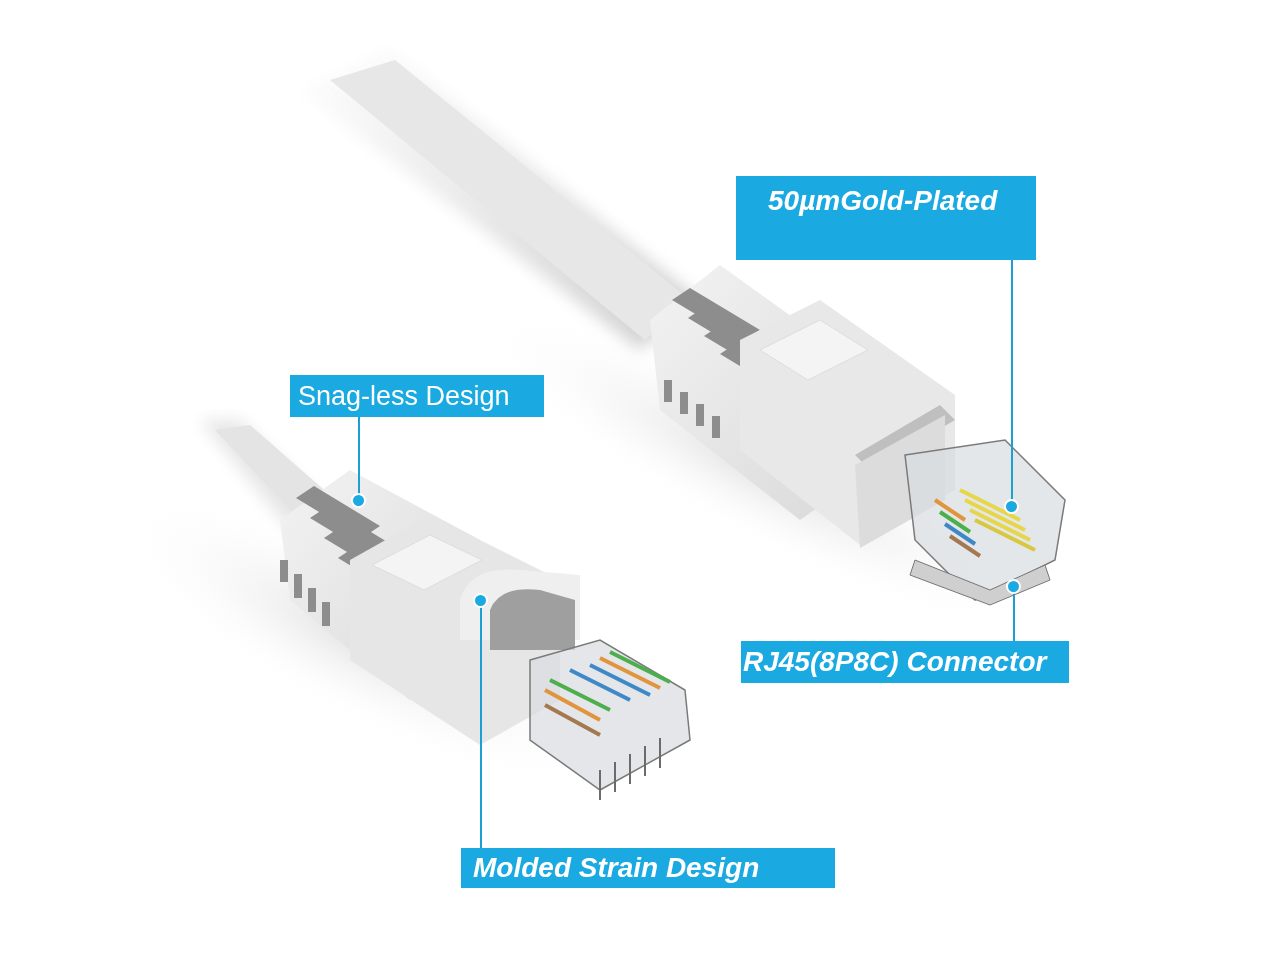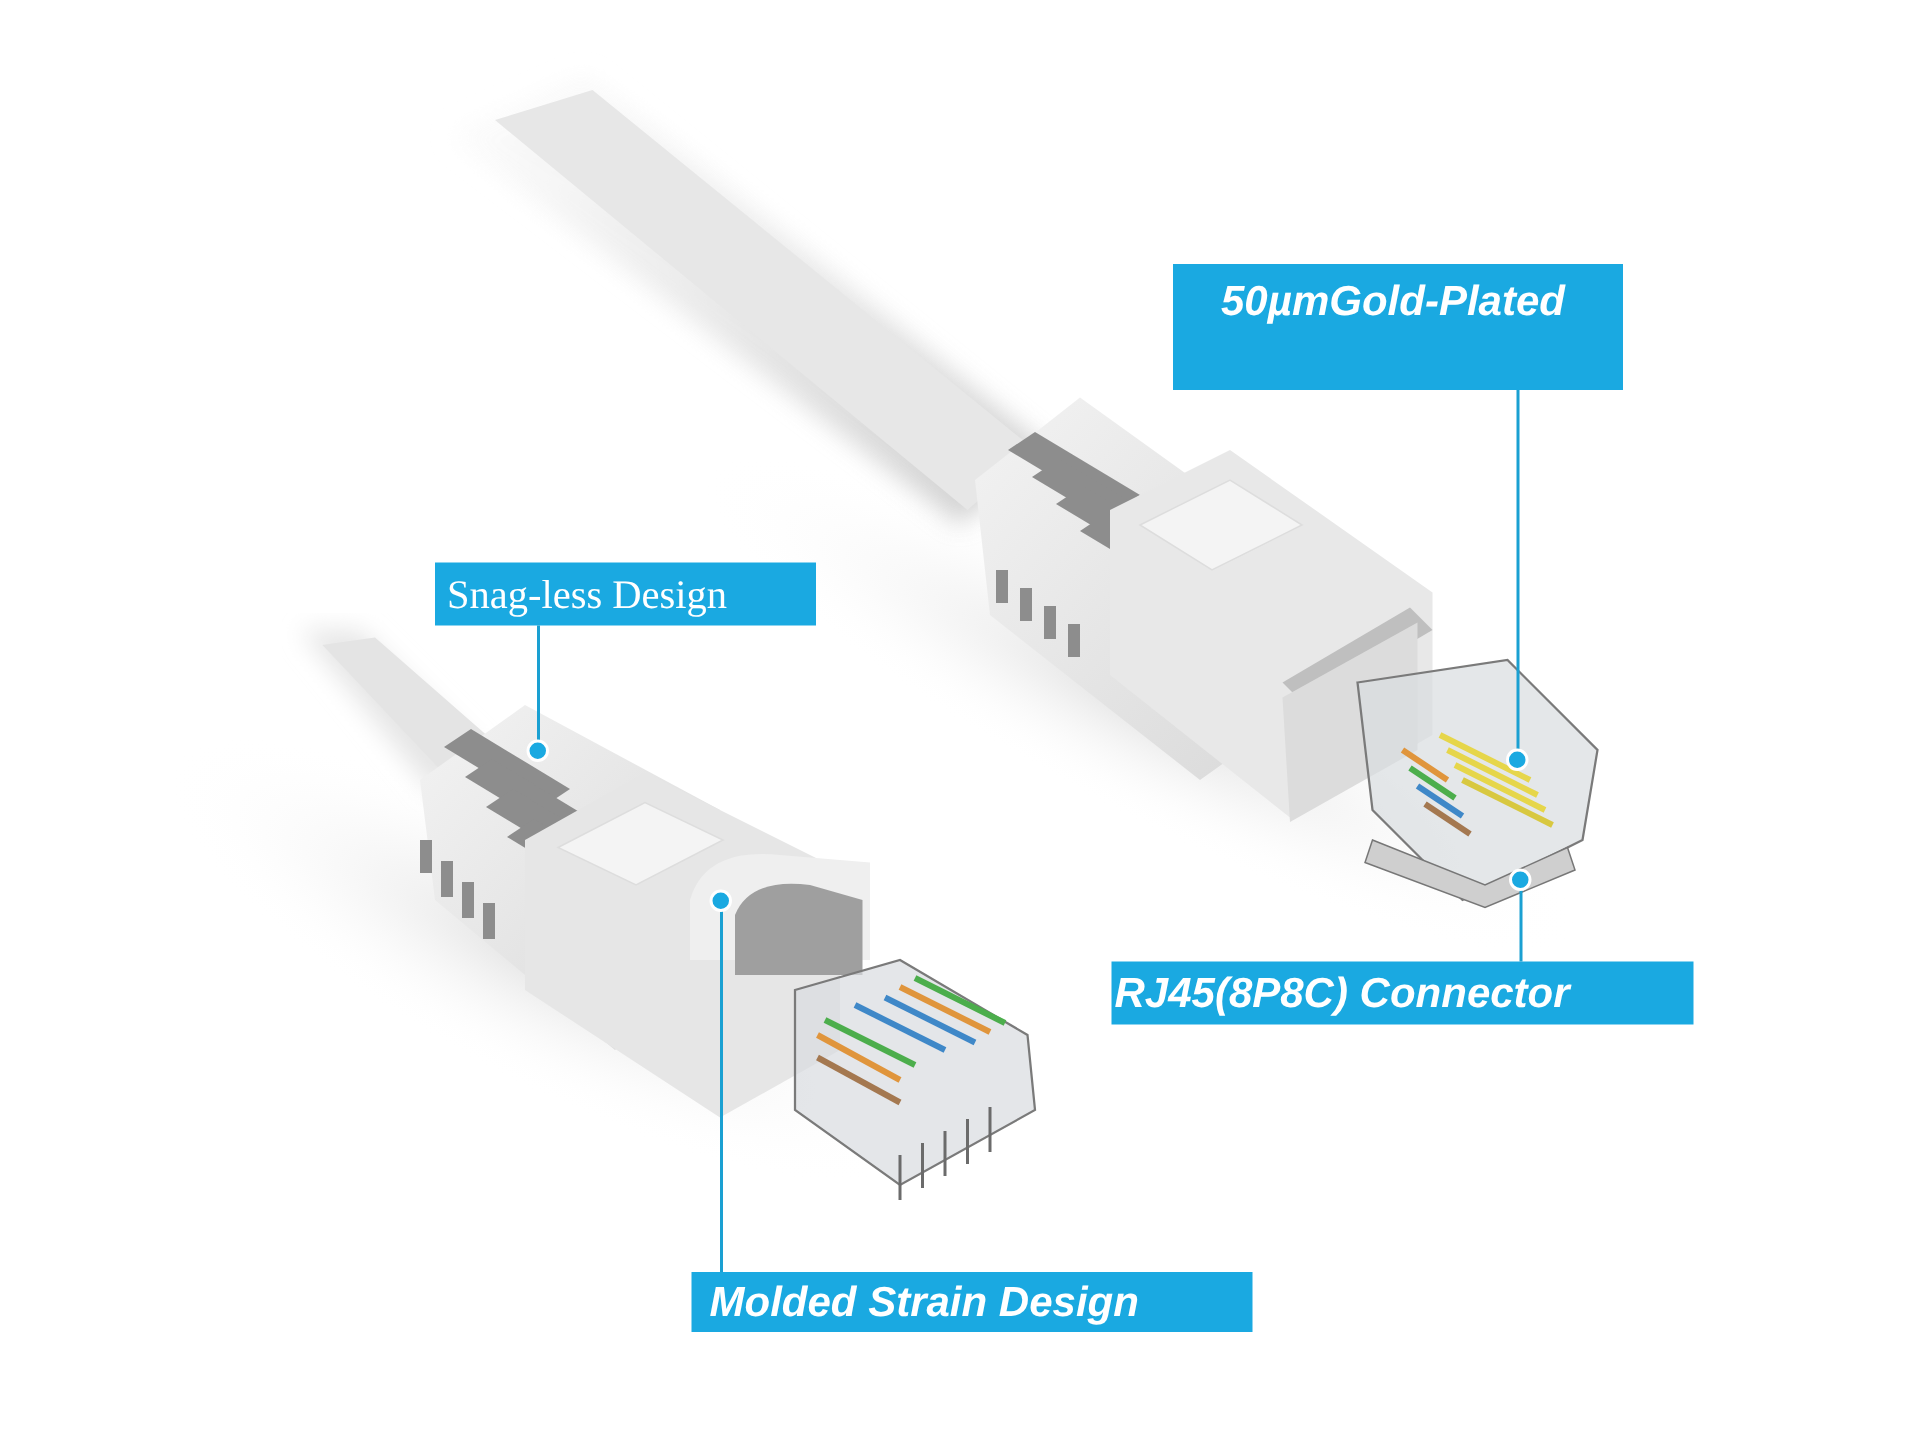--- a/index.html
+++ b/index.html
@@ -1,25 +1,25 @@
 <!DOCTYPE html>
 <html><head>
 <meta charset="utf-8">
 <style>
   html, body { margin: 0; padding: 0; }
   body { width: 1280px; height: 960px; background: #ffffff; position: relative; overflow: hidden; font-family: "Liberation Sans", sans-serif; }
   #scene { position: absolute; left: 0; top: 0; width: 1280px; height: 960px; }
   .callout { position: absolute; background: #1aa9e1; color: #ffffff; box-sizing: border-box; }
   .callout.italic { font-family: "Liberation Sans", sans-serif; font-style: italic; font-weight: bold; }
-  .callout.plain { font-family: Liberation Serif, serif; font-weight: normal; }
+  .callout.plain { font-family: Liberation Sans, sans-serif; font-weight: normal; }
   .leader { position: absolute; width: 2px; background: #1aa0d2; }
   .dot { position: absolute; width: 11px; height: 11px; border-radius: 50%; background: #1aa9e1; border: 2px solid #ffffff; box-sizing: content-box; }
-  .lbl-gold { left: 736px; top: 176px; width: 300px; height: 84px; padding: 8px 0 0 32px; font-size: 28px; line-height: 34px; margin-left: 46px; }
+  .lbl-gold { left: 736px; top: 176px; width: 300px; height: 84px; padding: 8px 0 0 32px; font-size: 28px; line-height: 34px; }
   .lbl-snag { left: 290px; top: 375px; width: 254px; height: 42px; padding: 4px 0 0 8px; font-size: 27px; line-height: 34px; }
-  .lbl-rj45 { left: 741px; top: 641px; width: 388px; height: 42px; padding: 3px 0 0 2px; font-size: 28px; line-height: 36px; }
+  .lbl-rj45 { left: 741px; top: 641px; width: 328px; height: 42px; padding: 3px 0 0 2px; font-size: 28px; line-height: 36px; }
   .lbl-boots { left: 461px; top: 848px; width: 374px; height: 40px; padding: 2px 0 0 12px; font-size: 28px; line-height: 36px; }
 </style>
 </head>
 <body>
 
 <svg id="scene" viewBox="0 0 1280 960" xmlns="http://www.w3.org/2000/svg">
   <defs>
     <linearGradient id="cableGrad" x1="0" y1="0" x2="1" y2="1">
       <stop offset="0" stop-color="#ffffff"></stop>
       <stop offset="0.5" stop-color="#e6e6e6"></stop>

